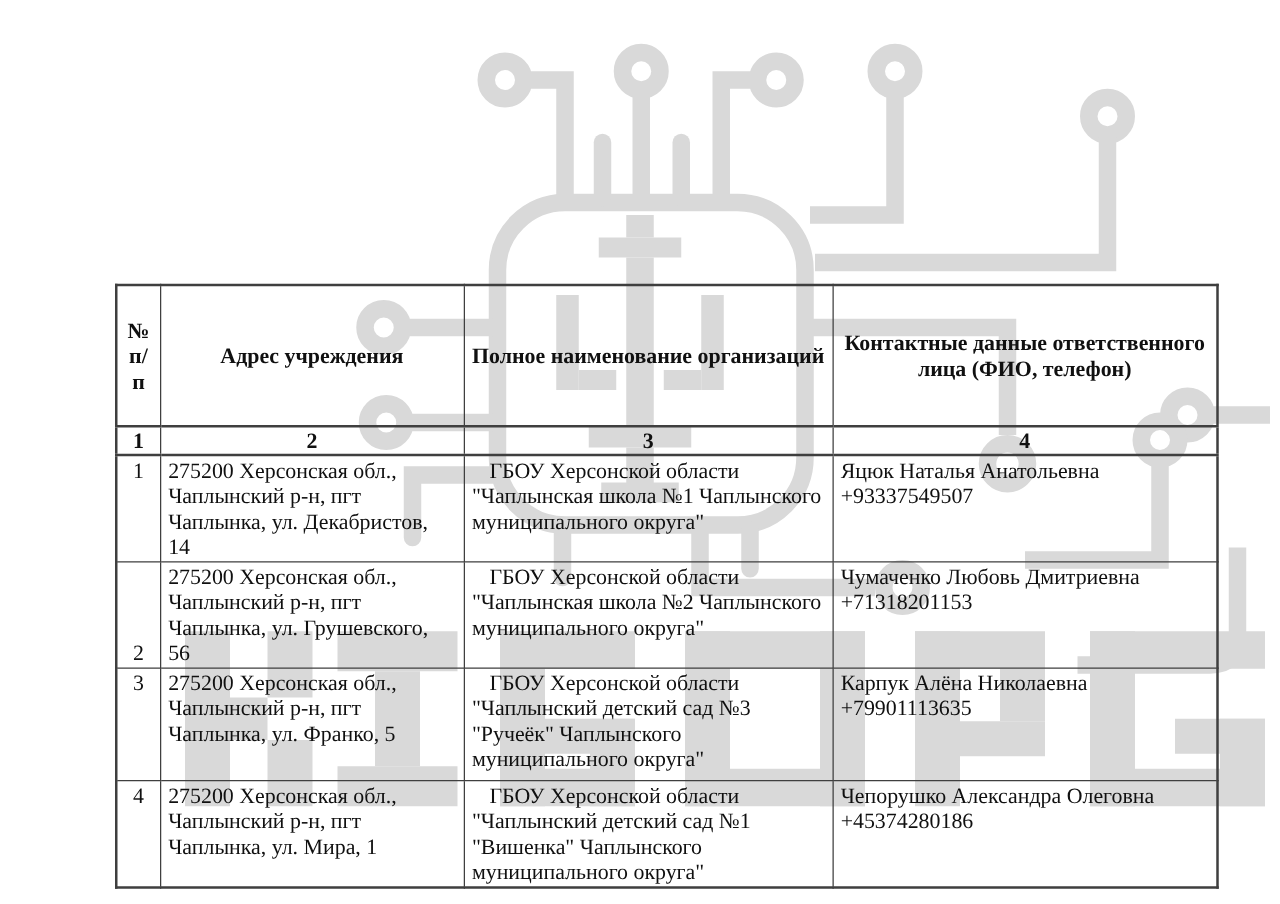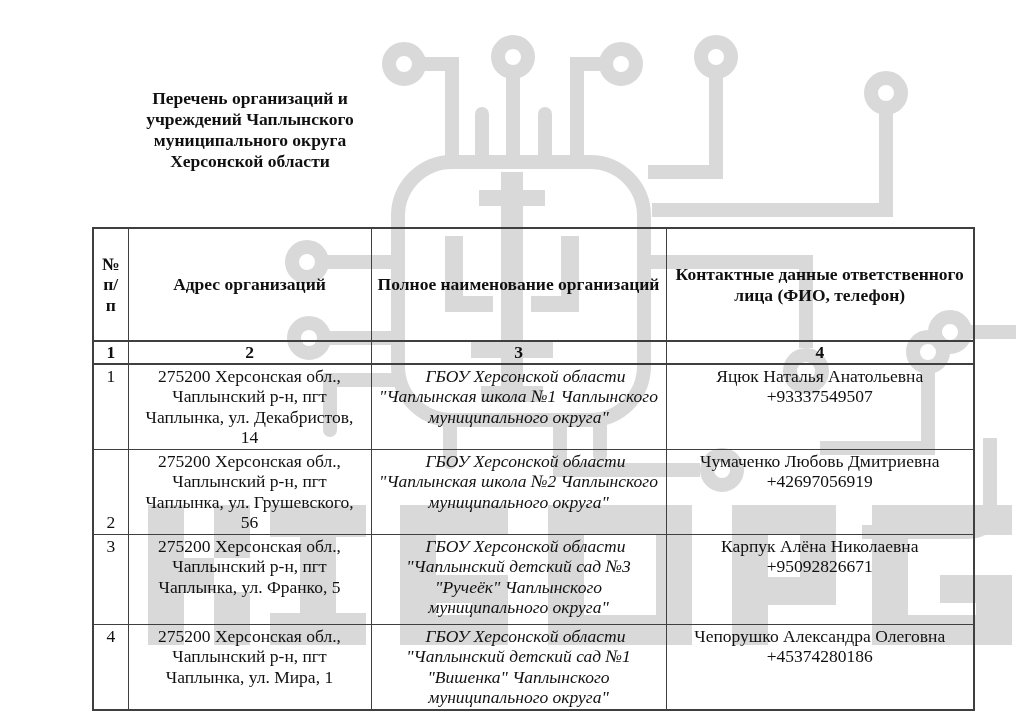--- a/index.html
+++ b/index.html
@@ -14,33 +14,33 @@
     white-space:pre-line;
   }
   table.org{
     position:absolute;left:92px;top:227px;z-index:1;
     border-collapse:collapse;table-layout:fixed;width:881px;
     background:transparent;font-size:17.5px;line-height:20.5px;
     border:2px solid #3f3f3f;
   }
   .org td,.org th{
     border:1px solid #3f3f3f;padding:1px 6px;vertical-align:top;
-    white-space:pre-line;overflow:hidden;font-weight:normal;text-align:center;
+    white-space:pre-line;overflow:hidden;font-weight:normal;text-align:left;
   }
   .org tr.head th{
     height:109px;vertical-align:middle;text-align:center;font-weight:bold;
     border-bottom:2px solid #3f3f3f;
   }
   .org tr.nums td{
     height:20px;text-align:center;font-weight:bold;vertical-align:middle;
     padding:0 2px;border-bottom:2px solid #3f3f3f;
   }
   .org td.num{text-align:center;padding:1px 2px;}
   .org td.num.valign-bottom{vertical-align:bottom;}
-  .org td.name{text-indent:14px;font-style:italic;}
+  .org td.name{text-indent:14px;}
   .org tr.r1{height:78px;}
   .org tr.r2{height:76px;}
   .org tr.r3{height:90px;}
   .org tr.r4{height:82px;}
 </style>
 </head>
 <body>
 
 <div class="page">
 
@@ -117,37 +117,33 @@
       <rect x="732" y="577" width="104" height="28"></rect>
 
       <rect x="872" y="505" width="36" height="140"></rect>
       <rect x="872" y="505" width="140" height="30"></rect>
       <rect x="872" y="615" width="140" height="30"></rect>
       <rect x="976" y="575" width="36" height="70"></rect>
       <rect x="940" y="575" width="72" height="28"></rect>
     </g>
   </svg>
 
-  <div class="doc-title">Перечень организаций и
-учреждений Чаплынского
-муниципального округа
-Херсонской области</div>
 
   <table class="org">
     <colgroup>
       <col style="width:35px">
         <col style="width:243px">
         <col style="width:295px">
         <col style="width:308px">
     </colgroup>
     <thead>
       <tr class="head">
         <th>№
 п/п</th>
-        <th>Адрес организаций</th>
+        <th>Адрес учреждения</th>
         <th>Полное наименование организаций</th>
         <th>Контактные данные ответственного
 лица (ФИО, телефон)</th>
       </tr>
       <tr class="nums">
         <td>1</td>
         <td>2</td>
         <td>3</td>
         <td>4</td>
       </tr>
@@ -168,33 +164,33 @@
       <tr class="r2">
         <td class="num valign-bottom">2</td>
         <td>275200 Херсонская обл.,
 Чаплынский р-н, пгт
 Чаплынка, ул. Грушевского,
 56</td>
         <td class="name">ГБОУ Херсонской области
 "Чаплынская школа №2 Чаплынского
 муниципального округа"</td>
         <td>Чумаченко Любовь Дмитриевна
-+42697056919</td>
++71318201153</td>
       </tr>
       <tr class="r3">
         <td class="num">3</td>
         <td>275200 Херсонская обл.,
 Чаплынский р-н, пгт
 Чаплынка, ул. Франко, 5</td>
         <td class="name">ГБОУ Херсонской области
 "Чаплынский детский сад №3
 "Ручеёк" Чаплынского
 муниципального округа"</td>
         <td>Карпук Алёна Николаевна
-+95092826671</td>
++79901113635</td>
       </tr>
       <tr class="r4">
         <td class="num">4</td>
         <td>275200 Херсонская обл.,
 Чаплынский р-н, пгт
 Чаплынка, ул. Мира, 1</td>
         <td class="name">ГБОУ Херсонской области
 "Чаплынский детский сад №1
 "Вишенка" Чаплынского
 муниципального округа"</td>

